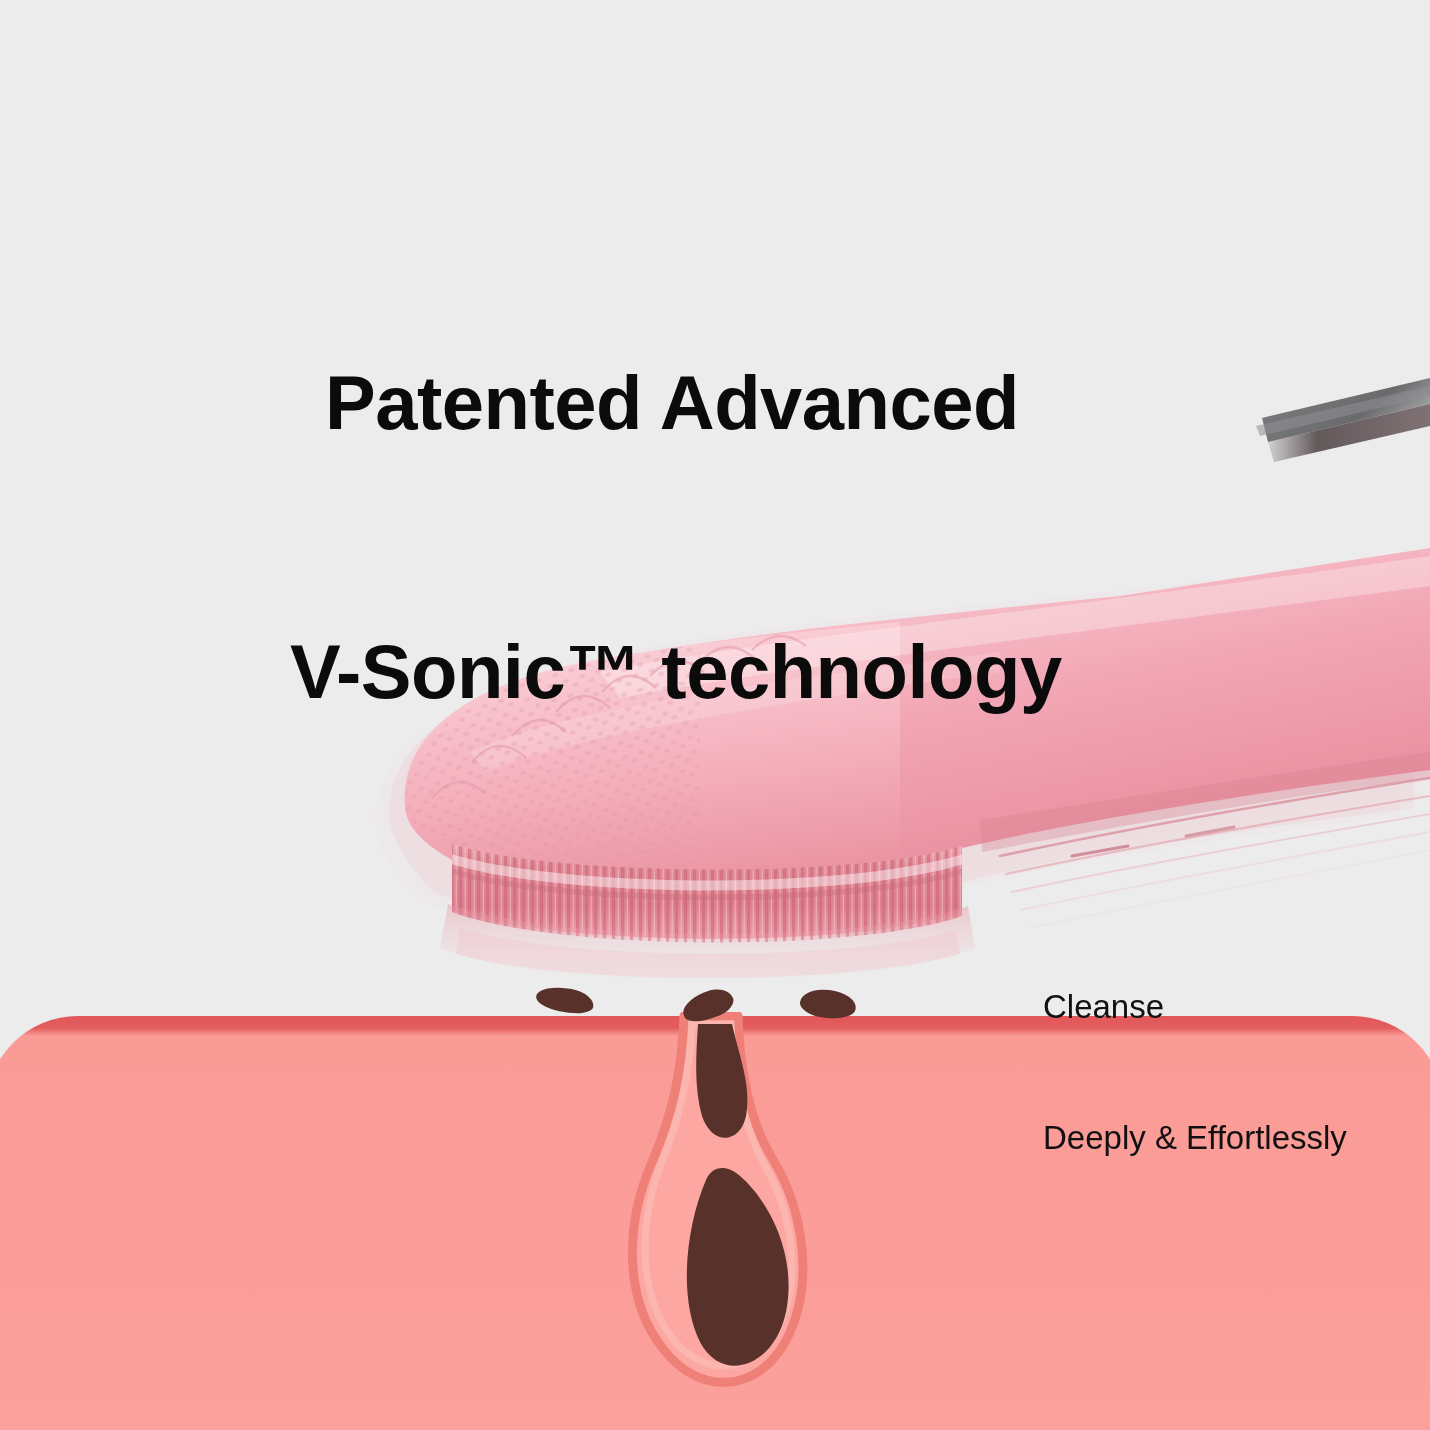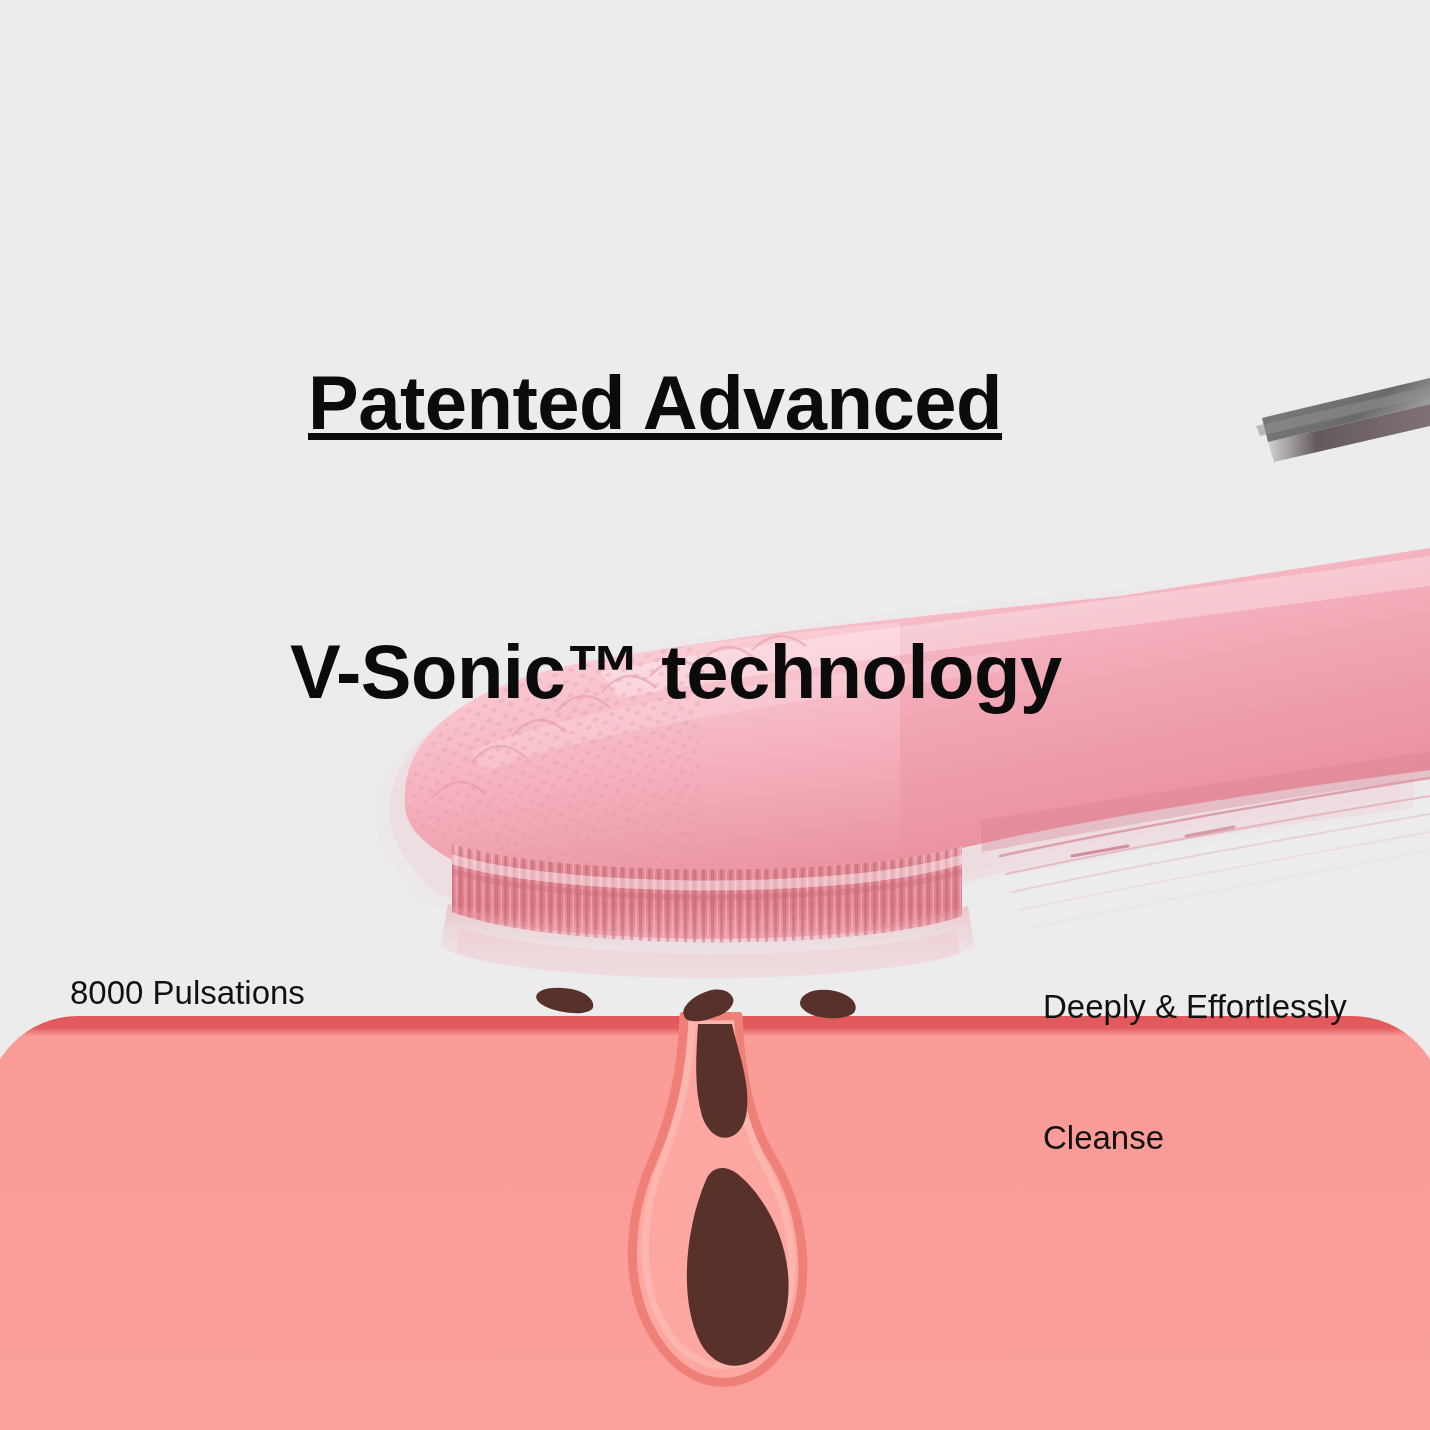--- a/index.html
+++ b/index.html
@@ -25,21 +25,21 @@
     top: 128px;
     width: 900px;
     color: #0b0b0b;
     font-size: 76px;
     line-height: 1.18;
     font-weight: 700;
     letter-spacing: -0.5px;
     white-space: pre;
   }
   #headline .hl-line { display: block; }
-  #hl-line-1 { margin-left: 18px; text-decoration: underline; }
+  #hl-line-1 { margin-left: 35px; }
 
   
   .caption {
     position: absolute;
     color: #111111;
     font-size: 33px;
     line-height: 1.32;
     font-weight: 400;
     white-space: pre;
   }
@@ -317,21 +317,20 @@
   <div class="dirt" id="dirt-a"></div>
   <div class="dirt" id="dirt-b"></div>
   <div class="dirt" id="dirt-c"></div>
 
   <h1 id="headline">
     <span class="hl-line" id="hl-line-1">Patented Advanced</span>
     <span class="hl-line" id="hl-line-2">V-Sonic™ technology</span>
   </h1>
 
   <div class="caption" id="caption-left">
-    <span class="cap-line">8000 Pulsations</span>
   </div>
 
   <div class="caption" id="caption-right">
+    <span class="cap-line">Cleanse</span>
     <span class="cap-line">Deeply &amp; Effortlessly</span>
-    <span class="cap-line">Cleanse</span>
   </div>
 
 </div>
 
 </body></html>

